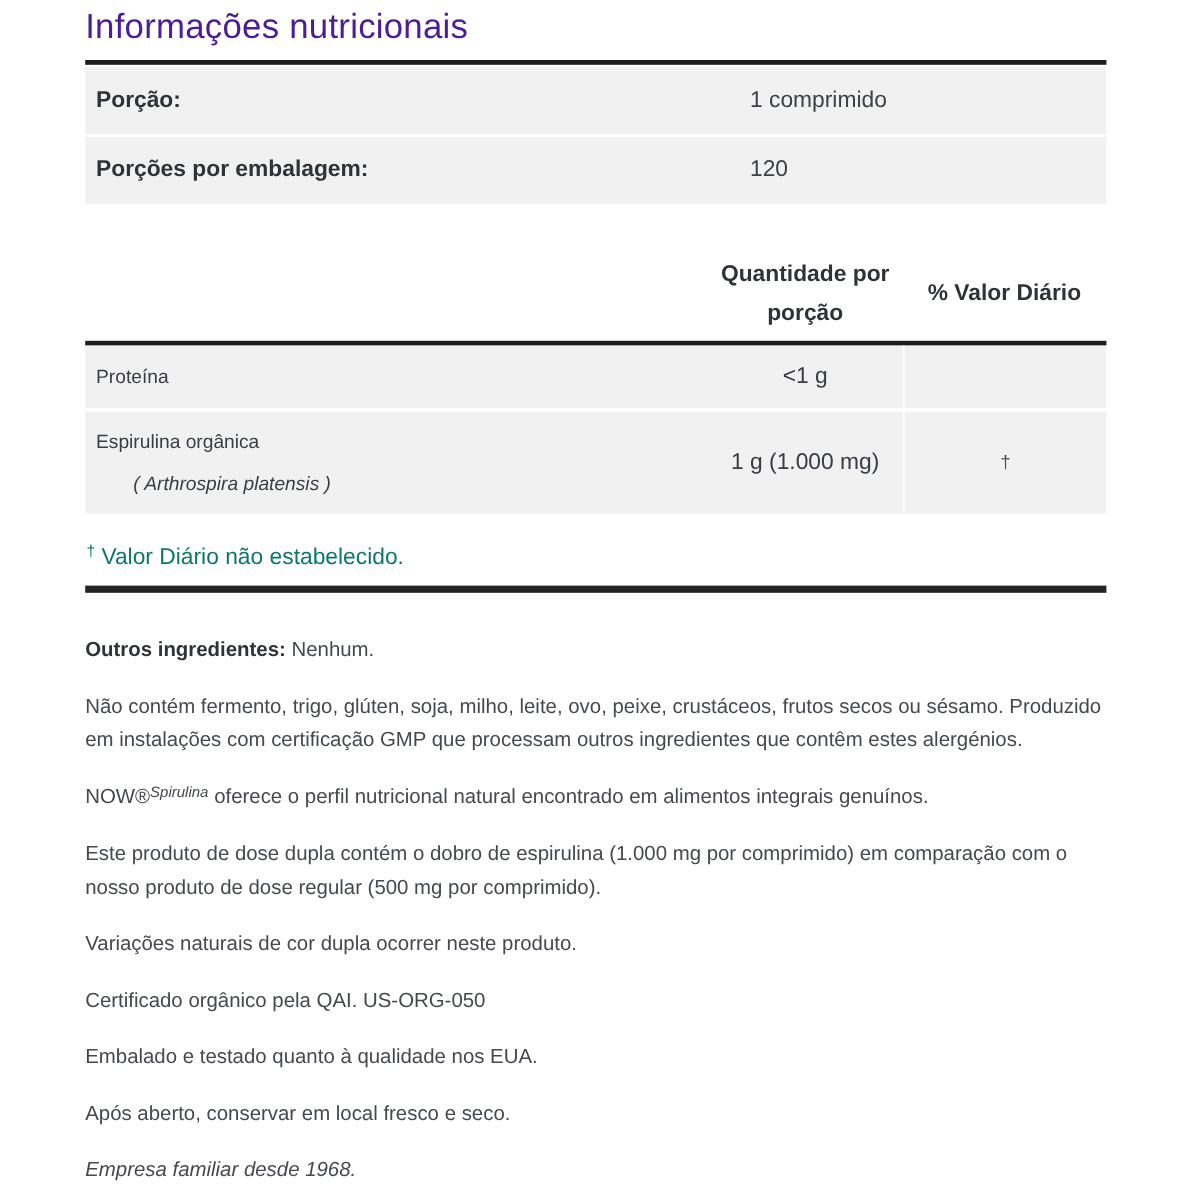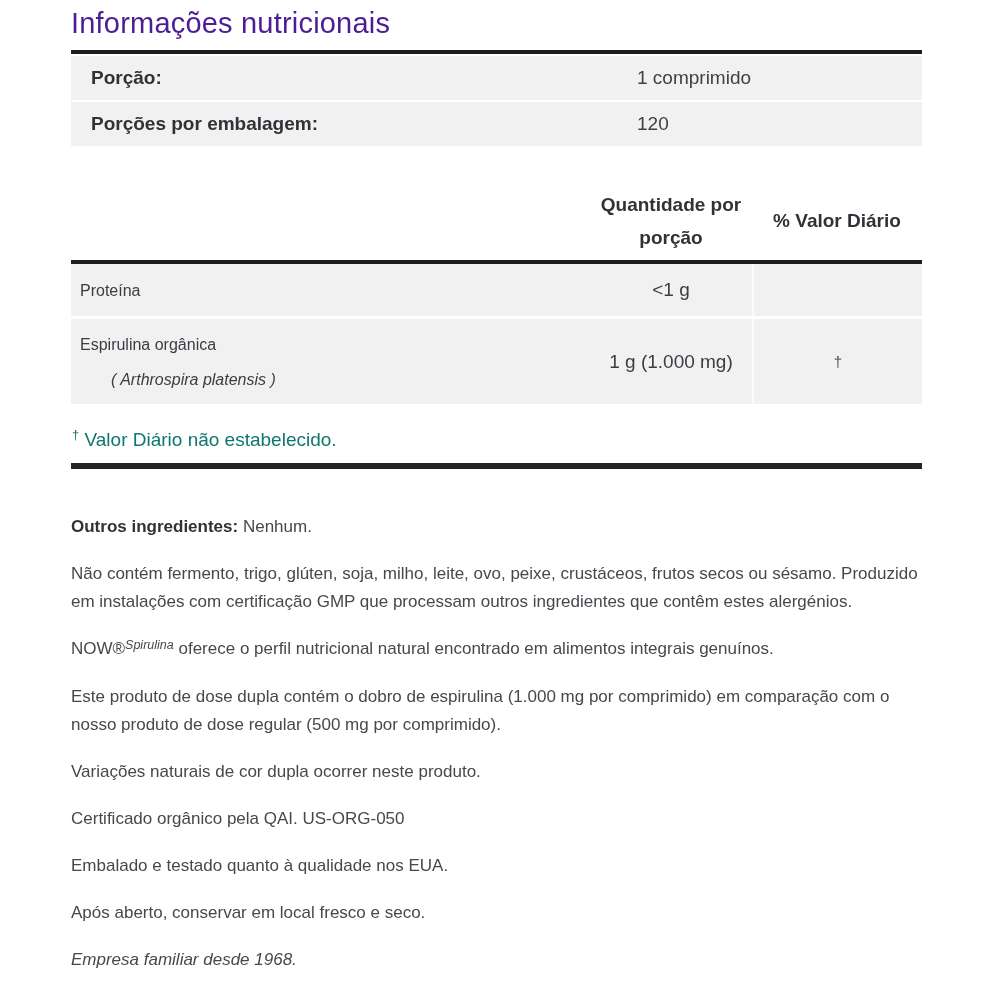--- a/index.html
+++ b/index.html
@@ -16,27 +16,27 @@
   .title {
     font-size: 29px; font-weight: 400; color: #4c1d95;
     margin: 0 0 10px 0; letter-spacing: 0.2px;
   }
 
   .bar4 { height: 4px; background: #1e1e1e; }
   .bar6 { height: 6px; background: #242424; }
 
   
   .sv-row {
-    position: relative; height: 44px; background: #f1f1f2;
+    position: relative; height: 56px; background: #f1f1f2;
     margin-top: 2px; display: flex; align-items: center;
-    padding-left: 20px; font-size: 19px;
+    padding-left: 9px; font-size: 19px;
   }
   .sv-row:first-of-type { margin-top: 0; }
   .sv-label { font-weight: 700; color: #2f3237; }
-  .sv-value { position: absolute; left: 566px; color: #3e4146; }
+  .sv-value { position: absolute; left: 554px; color: #3e4146; }
 
   
   .hdr-row { display: flex; align-items: center; margin: 42px 0 6px 0; }
   .hdr-name { flex: 1; }
   .hdr-amount {
     width: 162px; text-align: center; font-weight: 700;
     font-size: 19px; line-height: 33px; color: #2f3237;
   }
   .hdr-dv { width: 170px; text-align: center; font-weight: 700; font-size: 19px; color: #2f3237; }
 
@@ -50,21 +50,21 @@
   .nt-dv {
     width: 170px; align-self: stretch; border-left: 2px solid #fafafa;
     display: flex; align-items: center; justify-content: center;
     font-size: 15px; color: #4a4d52;
   }
 
   .footnote { padding: 23px 0 12px 1px; font-size: 19px; color: #0f766e; }
   .footnote sup { font-size: 13px; }
 
   
-  .paras { padding-top: 44px; font-size: 17px; color: #45484d; }
+  .paras { padding-top: 34px; font-size: 17px; color: #45484d; }
   .paras p { margin: 0 0 19px 0; line-height: 28px; }
   .b { font-weight: 700; color: #2f3237; }
   .brand-sup { font-size: 12.5px; position: relative; top: -5px; font-style: italic; }
   .it { font-style: italic; }
 </style>
 </head>
 <body>
 
 <div class="wrap">
 

